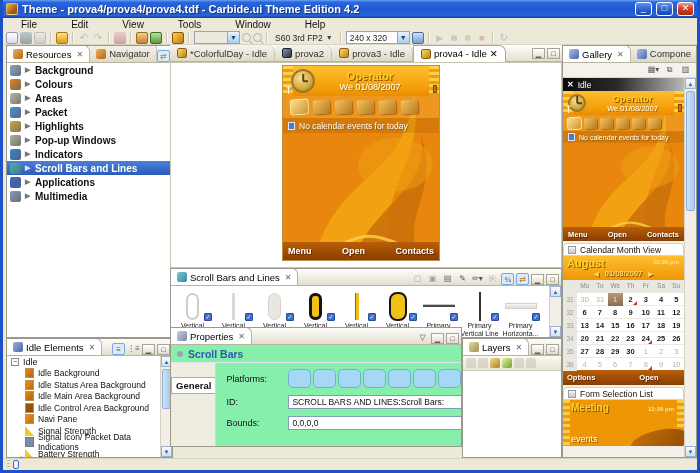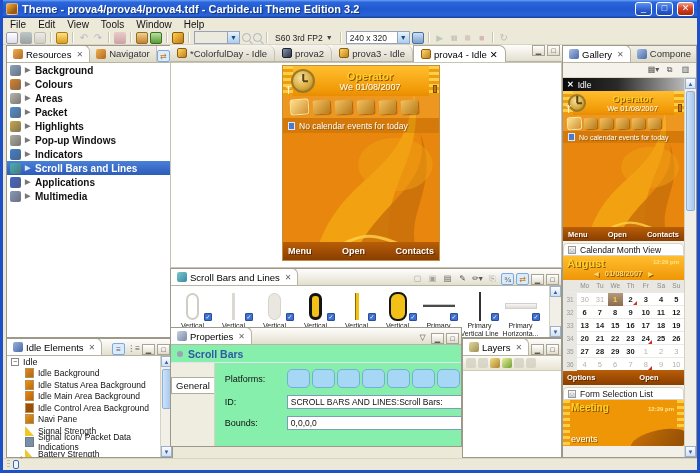--- a/index.html
+++ b/index.html
@@ -9,21 +9,21 @@
   
   .titlebar { height:18px; display:flex; align-items:center; gap:4px; padding:0 3px;
     background:linear-gradient(180deg,#6aa2f4 0%,#2c66dc 12%,#2058d0 50%,#2a63d8 85%,#15419e 100%); }
   .t-icon { width:12px; height:12px; border-radius:2px; background:linear-gradient(135deg,#f6b23c,#a05a10 70%); border:1px solid rgba(255,255,255,.5); }
   .t-title { flex:1; color:#fff; font-size:11px; font-weight:bold; text-shadow:1px 1px 1px #10306a; white-space:nowrap; overflow:hidden; }
   .tbtn { width:17px; height:14px; border:1px solid #fff; border-radius:3px; color:#fff; font-size:9px; line-height:11px; text-align:center;
           background:linear-gradient(#5c92ee,#2a5cd0 60%,#1c48b0); }
   .tbtn.close { background:linear-gradient(#f0a088,#d64326 45%,#a82808); }
   
   .menubar { height:13px; background:#ece9d8; display:flex; align-items:center; padding-left:1px; }
-  .menu-item { font-size:10px; padding:0 6px; color:#111; }
+  .menu-item { font-size:10px; padding:0 17px; color:#111; }
   .toolbar { height:14px; background:#ece9d8; display:flex; align-items:center; gap:2px; padding:0 3px; border-bottom:1px solid #d9d5c5; }
   .tsep { width:2px; height:11px; border-left:1px solid #c9c5b5; border-right:1px solid #fbfaf5; margin:0 2px; }
   .ti { width:12px; height:12px; border-radius:2px; background:#d8d4c6; position:relative; }
   .ti.dis { opacity:.55; }
   [data-name="new-file-icon"]{background:linear-gradient(#fff,#dde);border:1px solid #99a;}
   [data-name="save-icon"]{background:linear-gradient(#9ab,#567);}
   [data-name="print-icon"]{background:linear-gradient(#eee,#bbb);border:1px solid #999;}
   [data-name="open-folder-icon"]{background:linear-gradient(#ffe08a,#d8a018);border:1px solid #a87c10;}
   [data-name="undo-icon"],[data-name="redo-icon"]{background:none;color:#8a92b8;font-size:10px;line-height:11px;text-align:center;}
   [data-name="flag-icon"]{background:linear-gradient(#e8b0c0,#b06880);}
@@ -73,21 +73,21 @@
   
   .idle-panel { left:3px; top:293px; width:167px; height:120px; }
   .idle-body { position:absolute; top:17px; bottom:0; left:0; right:12px; background:#fff; overflow:hidden; }
   .idle-row { height:11.5px; display:flex; align-items:center; gap:4px; font-size:8.5px; color:#111; padding-left:4px; }
   .idle-row.root { font-size:9px; }
   .idle-row .minusbox { width:8px; height:8px; border:1px solid #888; background:#fff; font-size:7px; line-height:6px; text-align:center; color:#333; }
   .idle-row .thumb { width:9px; height:10px; margin-left:14px; border:1px solid #b89058; flex:0 0 auto; }
   .idle-row .thumb.wedge { border:none; width:0; height:0; border-left:9px solid #f0c828; border-top:10px solid transparent; background:none; }
   .idle-row .thumb.gray { border:1px solid #6a7a8a; }
   
-  .etabs { position:absolute; left:167px; top:0; width:392px; height:17px; display:flex; align-items:flex-start;
+  .etabs { position:absolute; left:167px; top:0; width:392px; height:17px; display:flex; align-items:center;
            background:linear-gradient(#fefdfb,#e3dfcf); border-bottom:1px solid #b8b4a4; }
   .etab { height:16px; display:flex; align-items:center; gap:3px; padding:0 7px; font-size:9.5px; color:#333;
           border-right:1px solid #c6c2b2; background:linear-gradient(#f6f4ee,#ddd9c9); border-top-right-radius:7px; }
   .etab.active { background:#fff; height:17px; border:1px solid #b0ac9c; border-bottom:none; color:#000; }
   .etab .fic { width:10px; height:10px; border-radius:2px; background:linear-gradient(135deg,#ffd86a,#c08018); border:1px solid #8a6010; }
   .etab .fic.pkg { background:linear-gradient(135deg,#8a92a8,#2a3248); border:1px solid #1a2030; }
   .canvas { position:absolute; left:167px; top:17px; width:392px; height:206px; background:#fff; border:1px solid #c8c4b4; }
   
   .phone { position:relative; display:flex; flex-direction:column; overflow:hidden; background:#e8860d; }
   .phone-editor { position:absolute; left:111px; top:2px; width:158px; height:196px; border:1px solid #c09040; }
@@ -142,21 +142,21 @@
   .sh-v-line-dark { width:2px; height:29px; background:#333; }
   .sh-h-bar-gray { width:32px; height:6px; background:linear-gradient(#f6f6f4,#dedcd6); border:1px solid #d2d0ca; }
   
   .props-panel { left:167px; top:282px; width:292px; height:120px; }
   .props-body { position:absolute; top:17px; bottom:0; left:0; right:0; background:#86efac; }
   .props-header { display:flex; align-items:center; gap:5px; padding:3px 6px 2px; border-bottom:1px solid #e0e4ee; }
   .bullet { width:6px; height:6px; border-radius:50%; background:#9aa2b4; }
   .props-title { font-size:10.5px; font-weight:bold; color:#2e5aa8; }
   .props-cols { display:flex; height:86px; }
   .gtab-col { width:50px; background:#efece0; border-right:1px solid #d8d4c4; padding-top:14px; }
-  .gtab { background:#fff; border:1px solid #b0ac9c; border-right:none; font-size:9.5px; font-weight:normal; padding:2px 4px; color:#111; }
+  .gtab { background:#fff; border:1px solid #b0ac9c; border-right:none; font-size:9.5px; font-weight:bold; padding:2px 4px; color:#111; }
   .fields { flex:1; padding:6px 6px 0 10px; }
   .frow { display:flex; align-items:center; margin-bottom:7px; }
   .flabel { width:62px; font-size:9px; color:#111; }
   .pf-squares { display:flex; gap:2px; }
   .pf { width:23px; height:19px; border-radius:5px; background:#a6d7f4; border:1px solid #74aed8; }
   .finput { width:196px; height:14px; border:1px solid #7f9db9; font-size:8.5px; font-family:"Liberation Sans",sans-serif; padding:0 3px; color:#111; background:#fff; }
   
   .layers-panel { left:459px; top:293px; width:100px; height:120px; }
   .layers-tools { height:15px; background:linear-gradient(#fbfaf4,#e8e4d4); border-bottom:1px solid #cfcbbb; display:flex; align-items:center; gap:2px; padding:0 3px; }
   .lt { width:10px; height:10px; border-radius:2px; background:#d0ccbc; opacity:.7; }
@@ -202,21 +202,21 @@
   .st-phone { width:6px; height:9px; border:1px solid #3a6ac0; border-radius:2px; background:#eef4fc; position:relative; }
   .st-phone::after { content:"°"; position:absolute; left:6px; top:-5px; font-size:7px; color:#c07818; }
 </style>
 </head>
 <body>
 
 <div class="window" data-name="application-window">
 
   <div class="titlebar" data-name="title-bar">
     <div class="t-icon" data-name="app-icon"></div>
-    <div class="t-title" data-name="window-title">Theme - prova4/prova4/prova4.tdf - Carbide.ui Theme Edition 3.2</div>
+    <div class="t-title" data-name="window-title">Theme - prova4/prova4/prova4.tdf - Carbide.ui Theme Edition 4.2</div>
     <div class="tbtn" data-name="minimize-button">_</div>
     <div class="tbtn" data-name="maximize-button">□</div>
     <div class="tbtn close" data-name="close-button">✕</div>
   </div>
 
   <div class="menubar" id="menubar" data-name="menu-bar">
       <span class="menu-item" data-name="menu-file">File</span>
       <span class="menu-item" data-name="menu-edit">Edit</span>
       <span class="menu-item" data-name="menu-view">View</span>
       <span class="menu-item" data-name="menu-tools">Tools</span>

